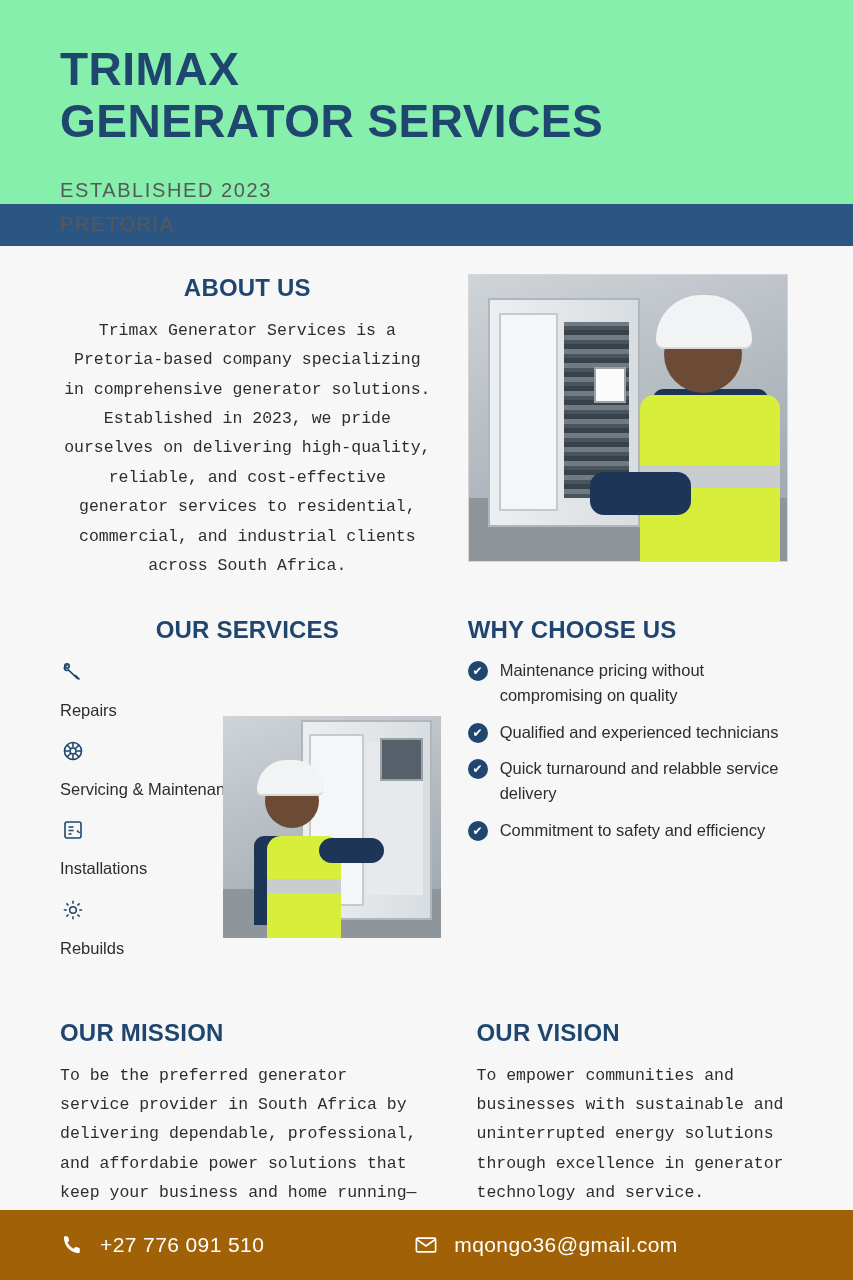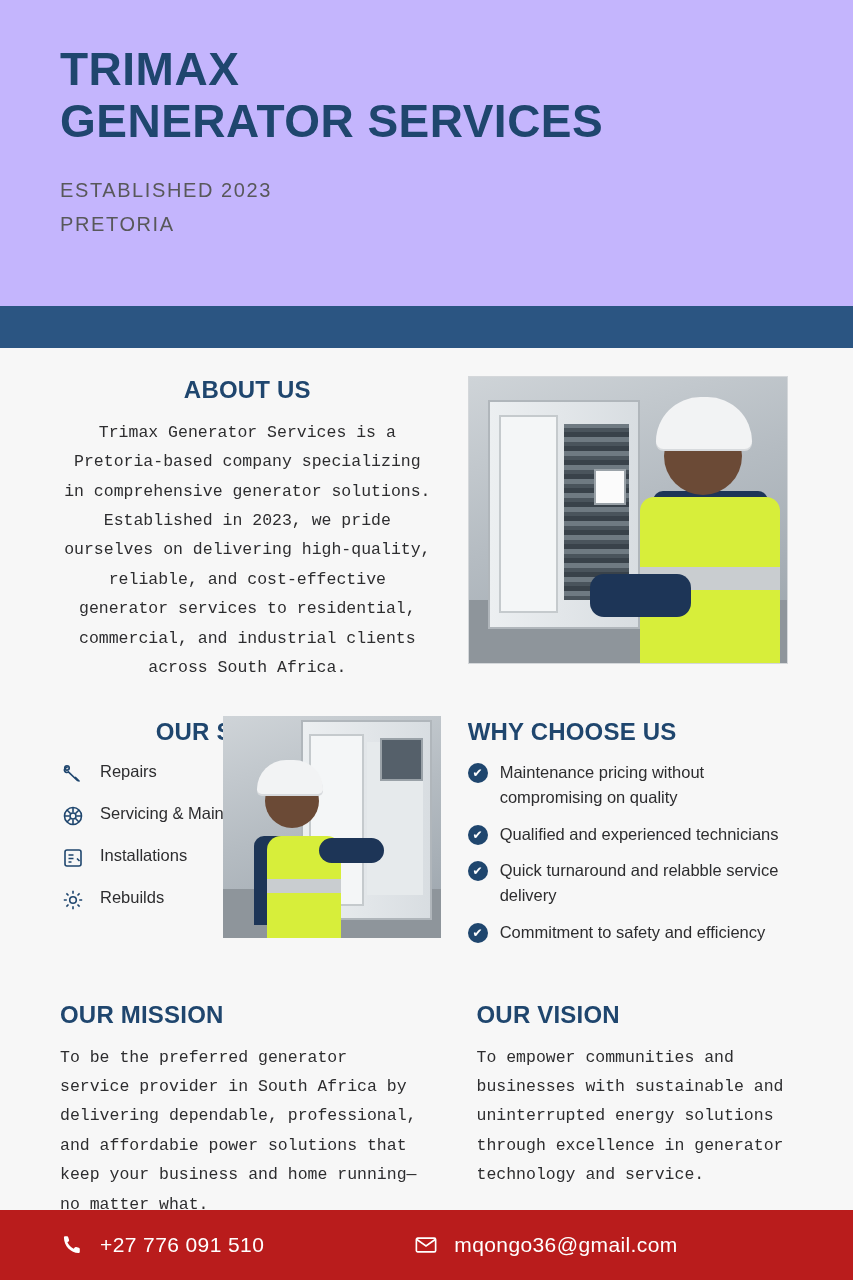--- a/index.html
+++ b/index.html
@@ -12,23 +12,23 @@
   .page {
     position: relative;
     width: 853px;
     height: 1280px;
     background: #f7f7f7;
     overflow: hidden;
   }
 
   
   .header {
-    background: #c4b5fd;
+    background: #86efac;
     padding: 44px 60px 26px 60px;
-    height: 306px;
+    height: 204px;
   }
   .company-name {
     font-size: 46px;
     line-height: 1.12;
     font-weight: bold;
     color: #1f466e;
     letter-spacing: 0.5px;
     text-transform: uppercase;
   }
   .company-name .line2 { display: block; }
@@ -148,20 +148,21 @@
   
   ul.services { list-style: none; margin-top: 6px; }
   ul.services li {
     display: flex;
     align-items: flex-start;
     gap: 14px;
     margin-bottom: 15px;
     font-size: 16.5px;
     color: #2d2d2f;
     line-height: 1.4;
+    flex-direction: column;
   }
   ul.services .svc-icon {
     width: 26px; height: 26px; flex: 0 0 26px;
     color: #1f466e;
     display: flex; align-items: center; justify-content: center;
     margin-top: 1px;
   }
 
   
   ul.why { list-style: none; margin-top: 6px; }
@@ -187,21 +188,21 @@
   .mission-row { margin-top: 44px; display: flex; justify-content: center; }
   .mission-col { width: 380px; }
   .vision-col { width: 330px; margin-left: 52px; }
 
   
   .footer {
     position: absolute;
     left: 0; bottom: 0;
     width: 100%;
     height: 70px;
-    background: #b91c1c;
+    background: #a16207;
     color: #ffffff;
     display: flex;
     align-items: center;
     padding: 0 60px;
   }
   .contact {
     display: flex;
     align-items: center;
     gap: 16px;
     font-size: 21px;

